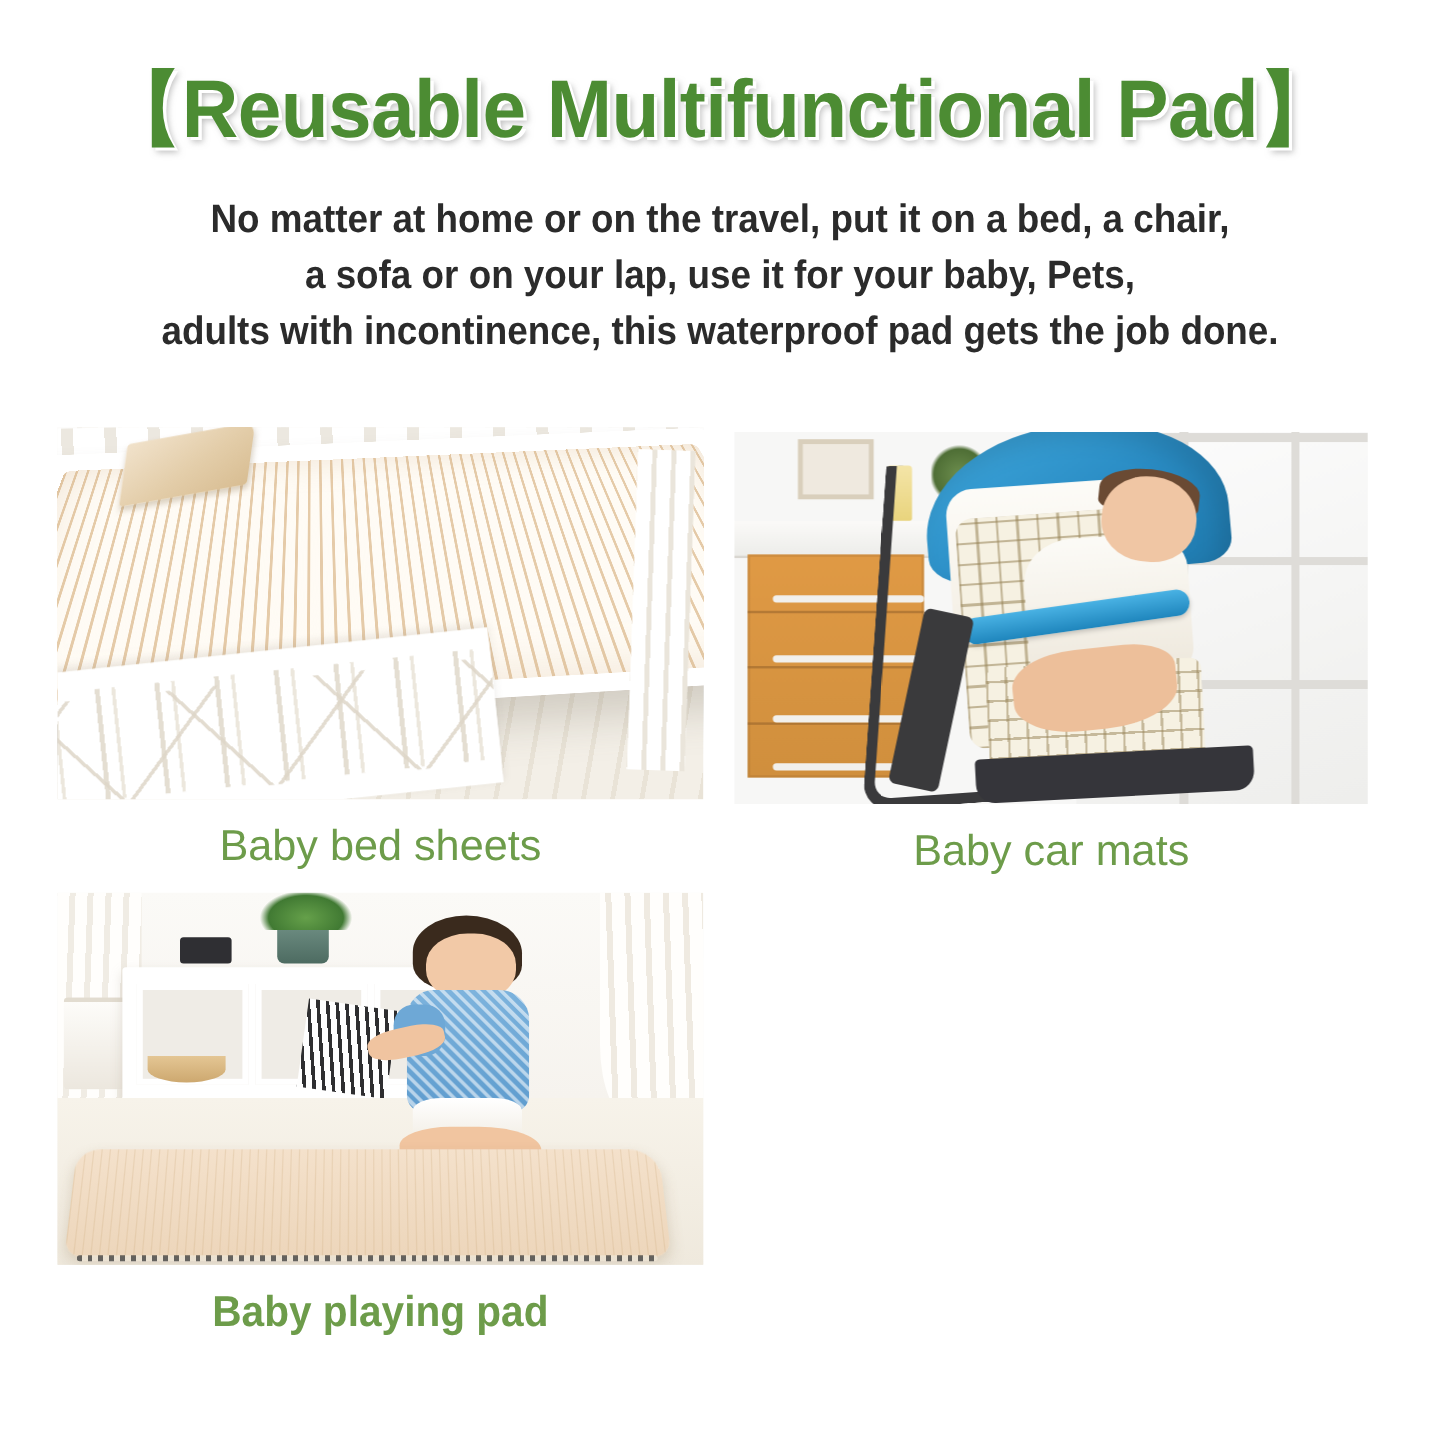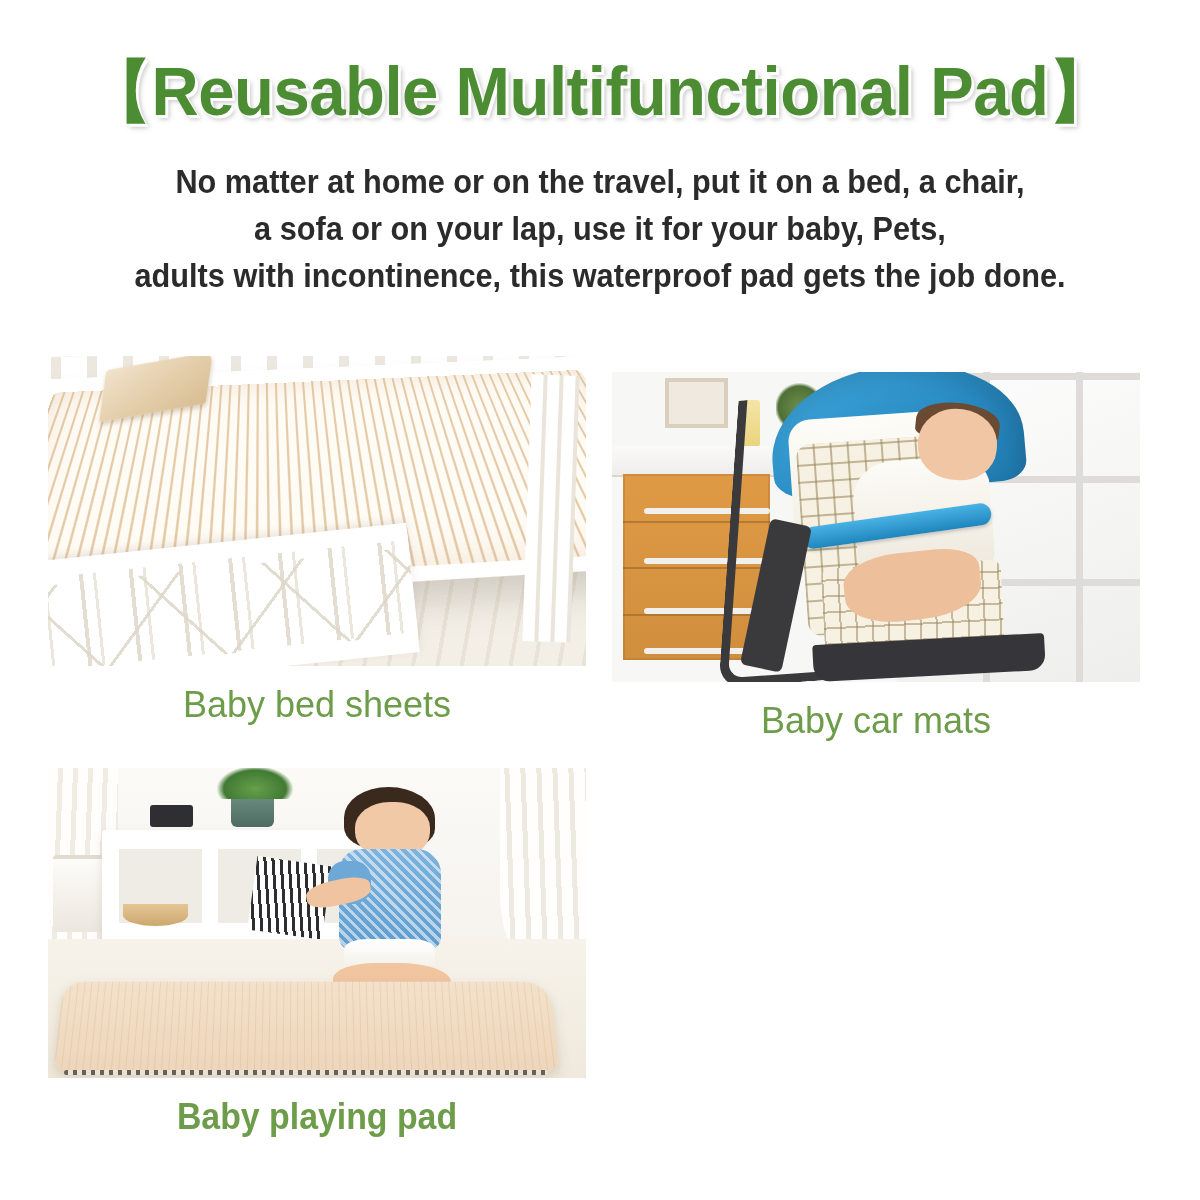--- a/index.html
+++ b/index.html
@@ -56,22 +56,22 @@
   .grid {
     position: absolute;
     top: 356px;
     left: 0;
     width: 1032px;
     height: 800px;
   }
 
   .cell { position: absolute; }
   .cell.c0 { left: 48px;  top: 0px;   }
-  .cell.c1 { left: 612px; top: 16px;   }
-  .cell.c2 { left: 48px;  top: 412px; }
+  .cell.c1 { left: 612px; top: 4px;   }
+  .cell.c2 { left: 48px;  top: 388px; }
   .cell.c3 { left: 600px; top: 392px; }
 
   .photo {
     position: relative;
     overflow: hidden;
     background: #f2f0ec;
   }
   .cell.c0 .photo { width: 538px; height: 310px; }
   .cell.c1 .photo { width: 528px; height: 310px; }
   .cell.c2 .photo { width: 538px; height: 310px; }

